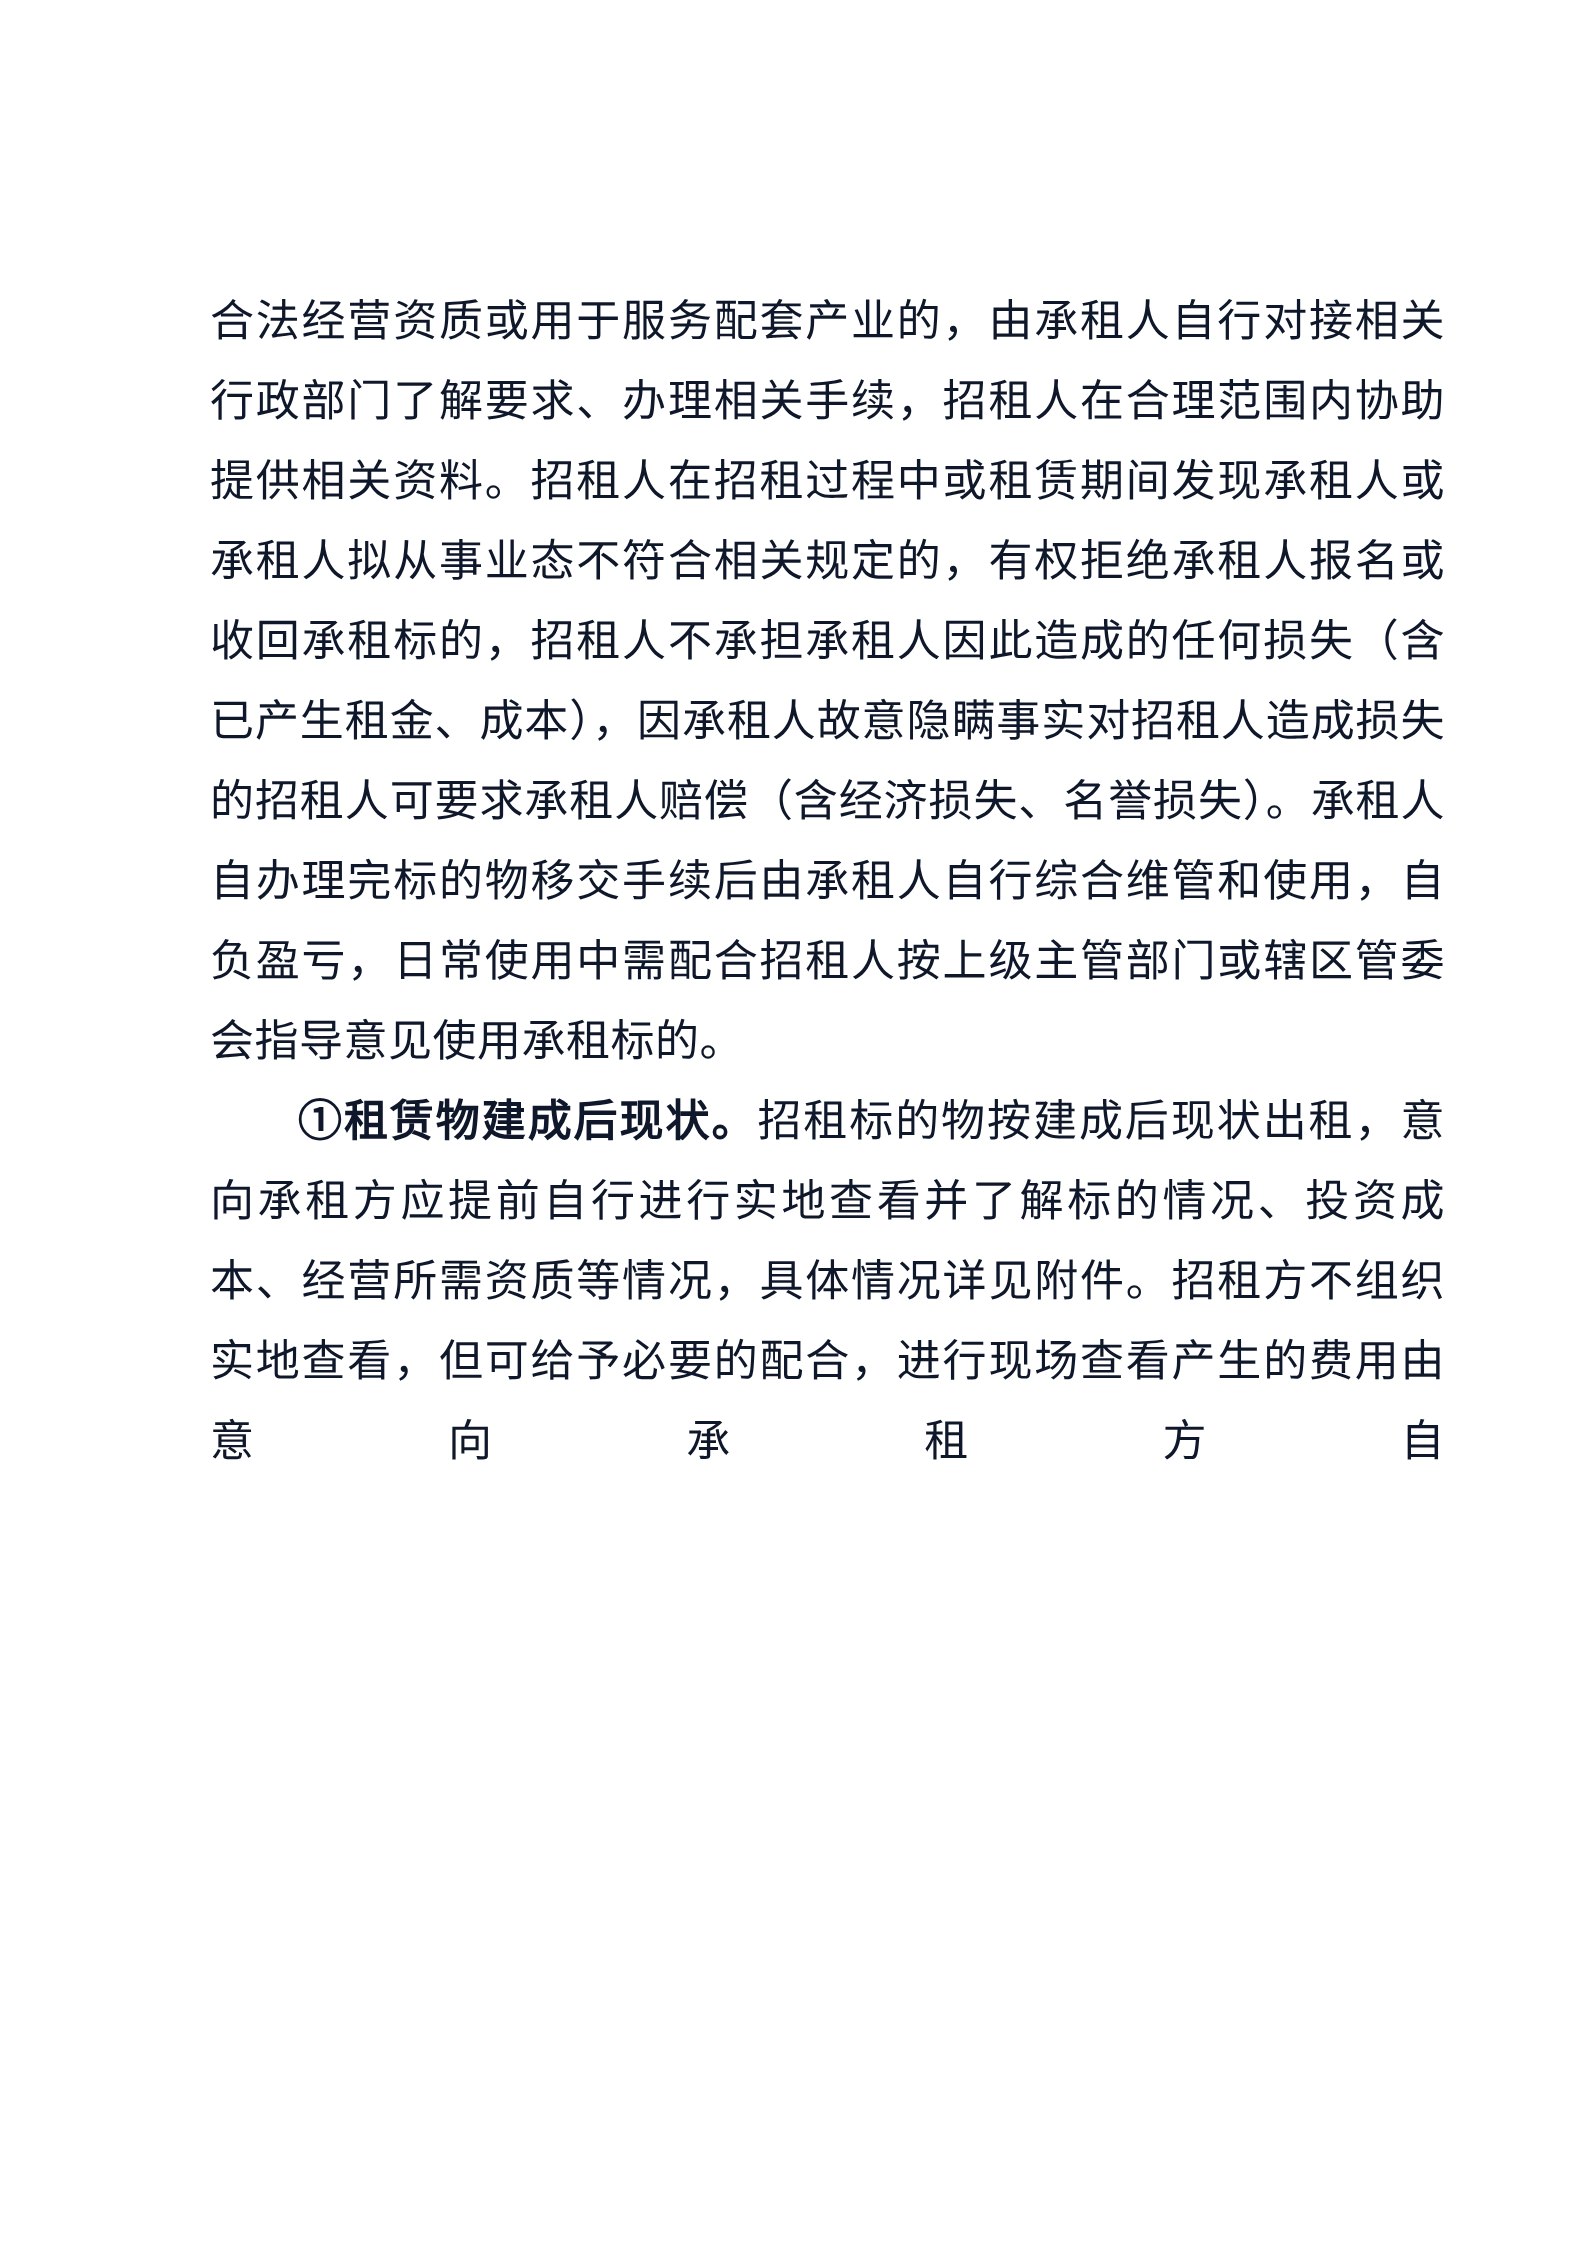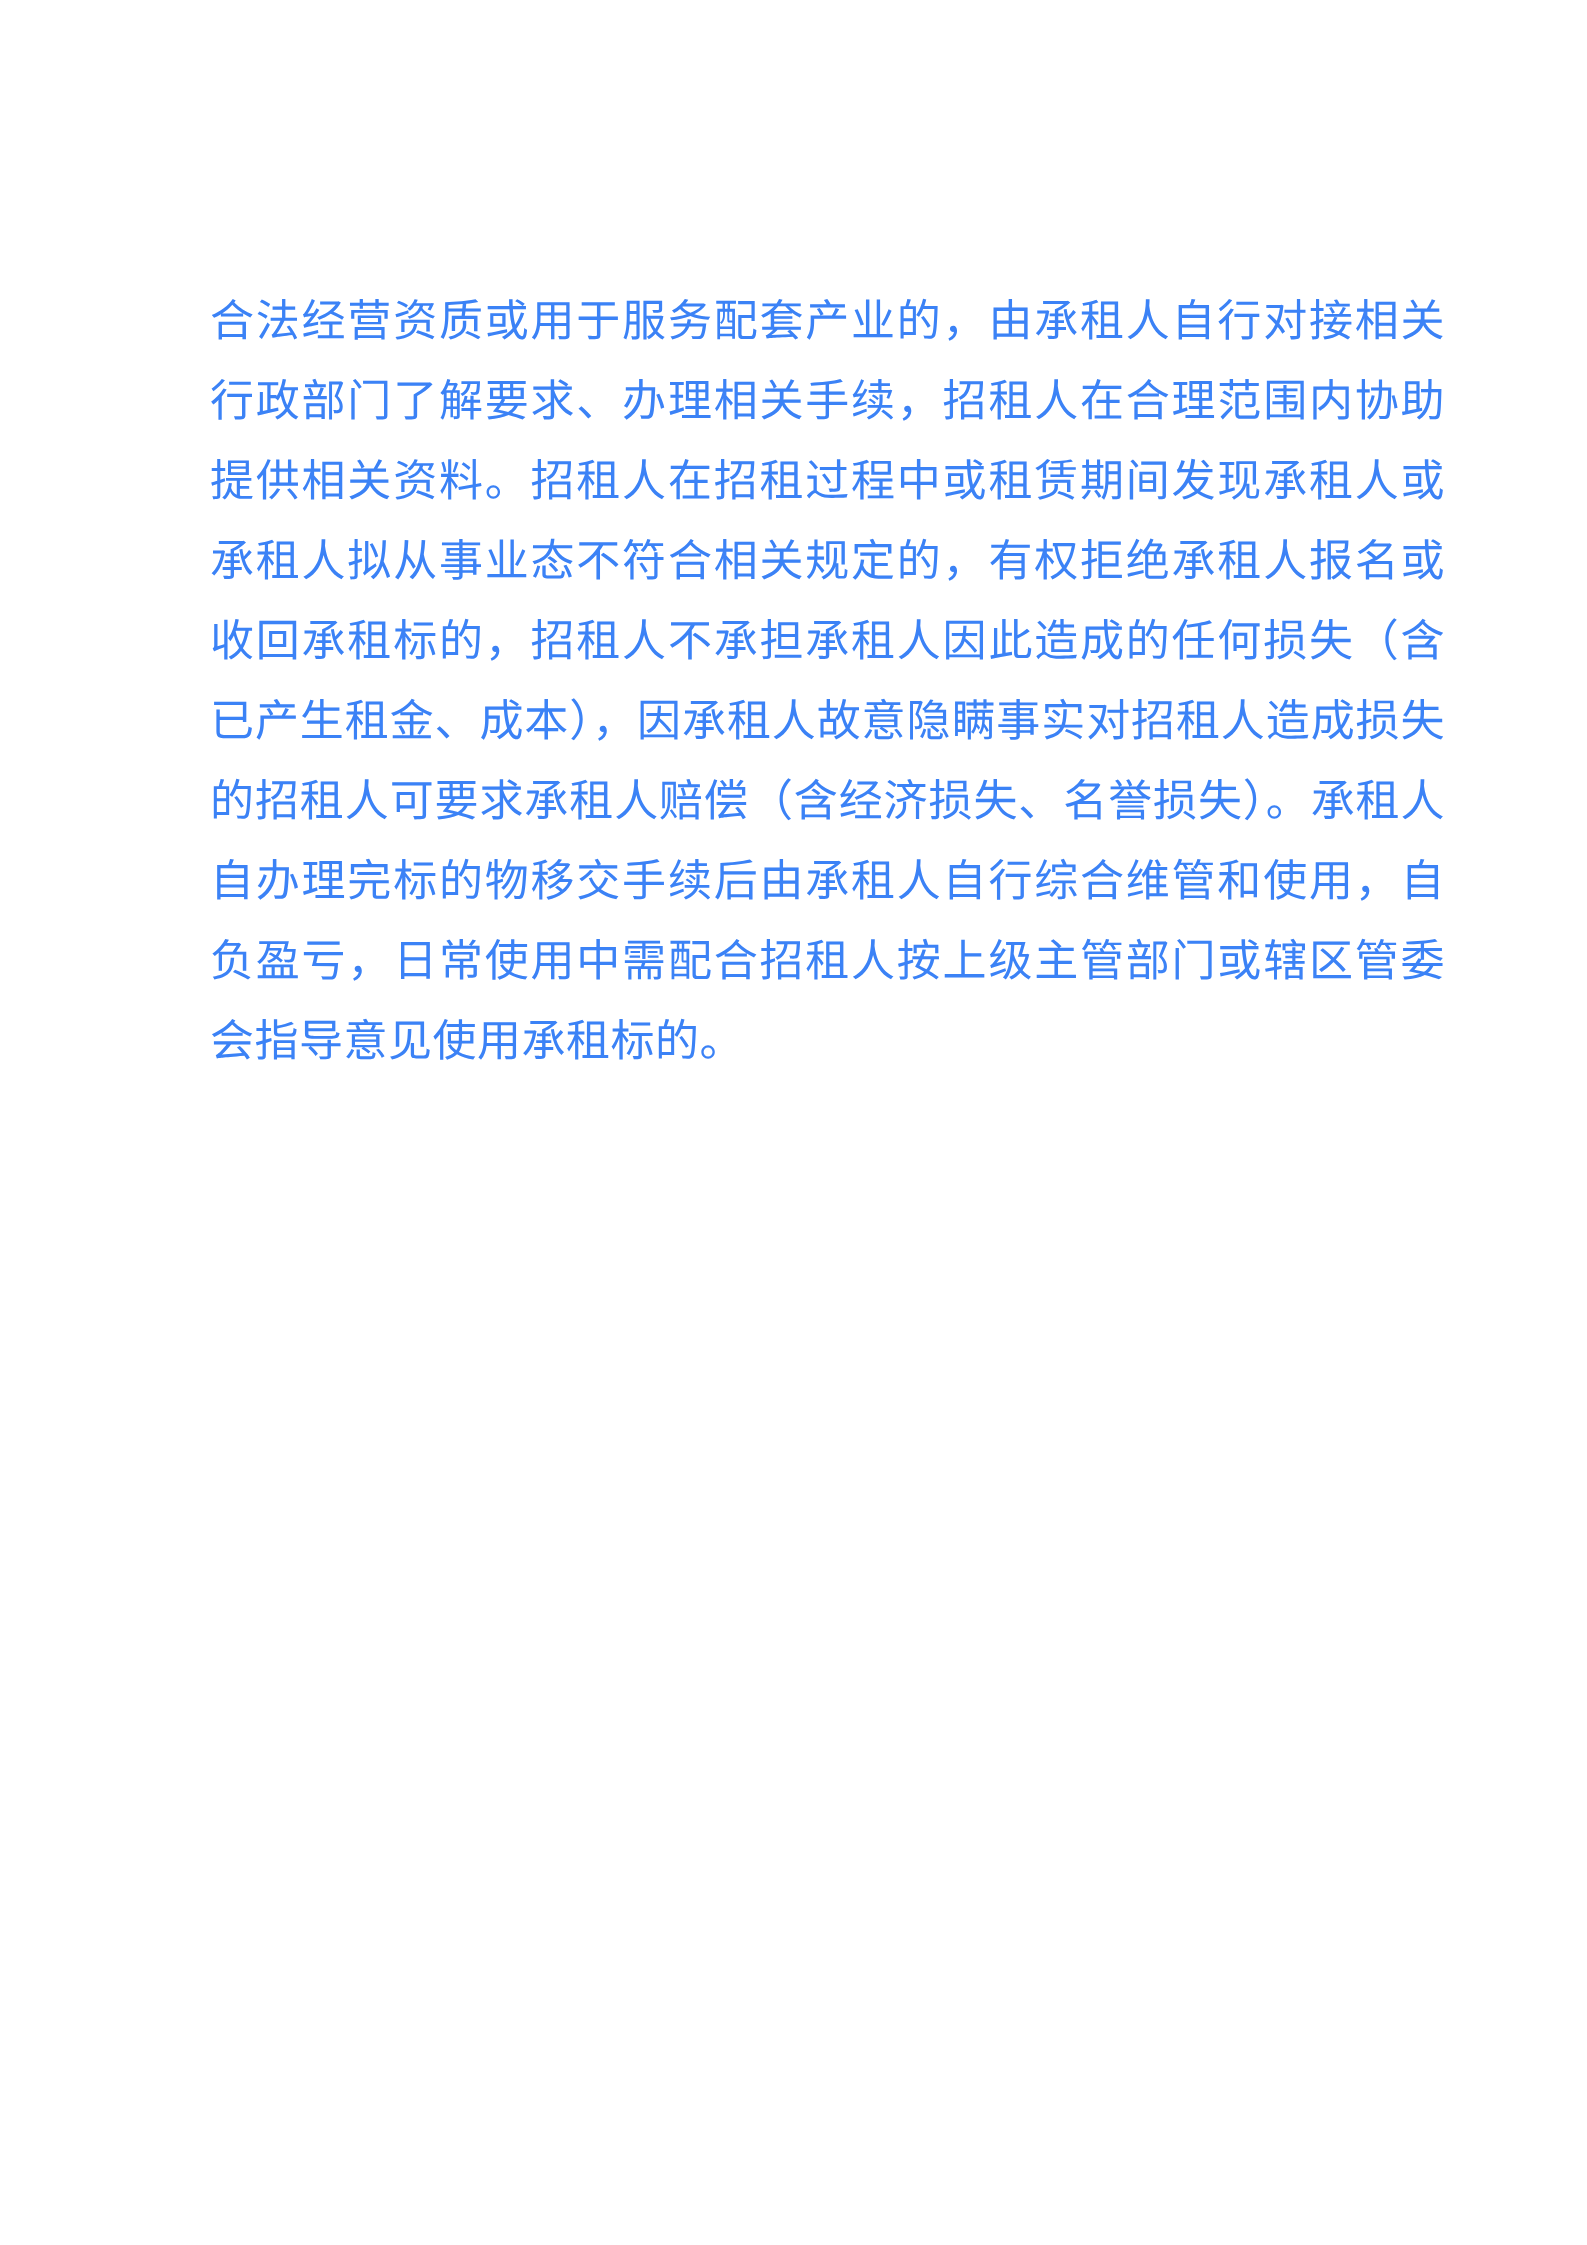--- a/index.html
+++ b/index.html
@@ -39,21 +39,22 @@
   .para.continues {
     text-align-last: justify;
   }
   .run {
     white-space: pre-wrap;
   }
 </style>
 </head>
 <body style="background: rgb(255, 255, 255);">
 
-<div class="page" style="background: rgb(255, 255, 255); color: #3b82f6;">
+<div class="page" style="background: rgb(255, 255, 255); color: #0f172a;">
 
   <p class="para"><span class="run">合法经营资质或用于服务配套产业的，由承租人自行对接相关行政部门了解要求、办理相关手续，招租人在合理范围内协助提供相关资料。招租人在招租过程中或租赁期间发现承租人或承租人拟从事业态不符合相关规定的，有权拒绝承租人报名或收回承租标的，招租人不承担承租人因此造成的任何损失（含已产生租金、成本），因承租人故意隐瞒事实对招租人造成损失的招租人可要求承租人赔偿（含经济损失、名誉损失）。承租人自办理完标的物移交手续后由承租人自行综合维管和使用，自负盈亏，日常使用中需配合招租人按上级主管部门或辖区管委会指导意见使用承租标的。</span></p>
 
 
 
 
+  <p class="para indent continues"><span class="run bold">①租赁物建成后现状。</span><span class="run">招租标的物按建成后现状出租，意向承租方应提前自行进行实地查看并了解标的情况、投资成本、经营所需资质等情况，具体情况详见附件。招租方不组织实地查看，但可给予必要的配合，进行现场查看产生的费用由意向承租方自</span></p>
 
 </div>
 
 </body></html>

